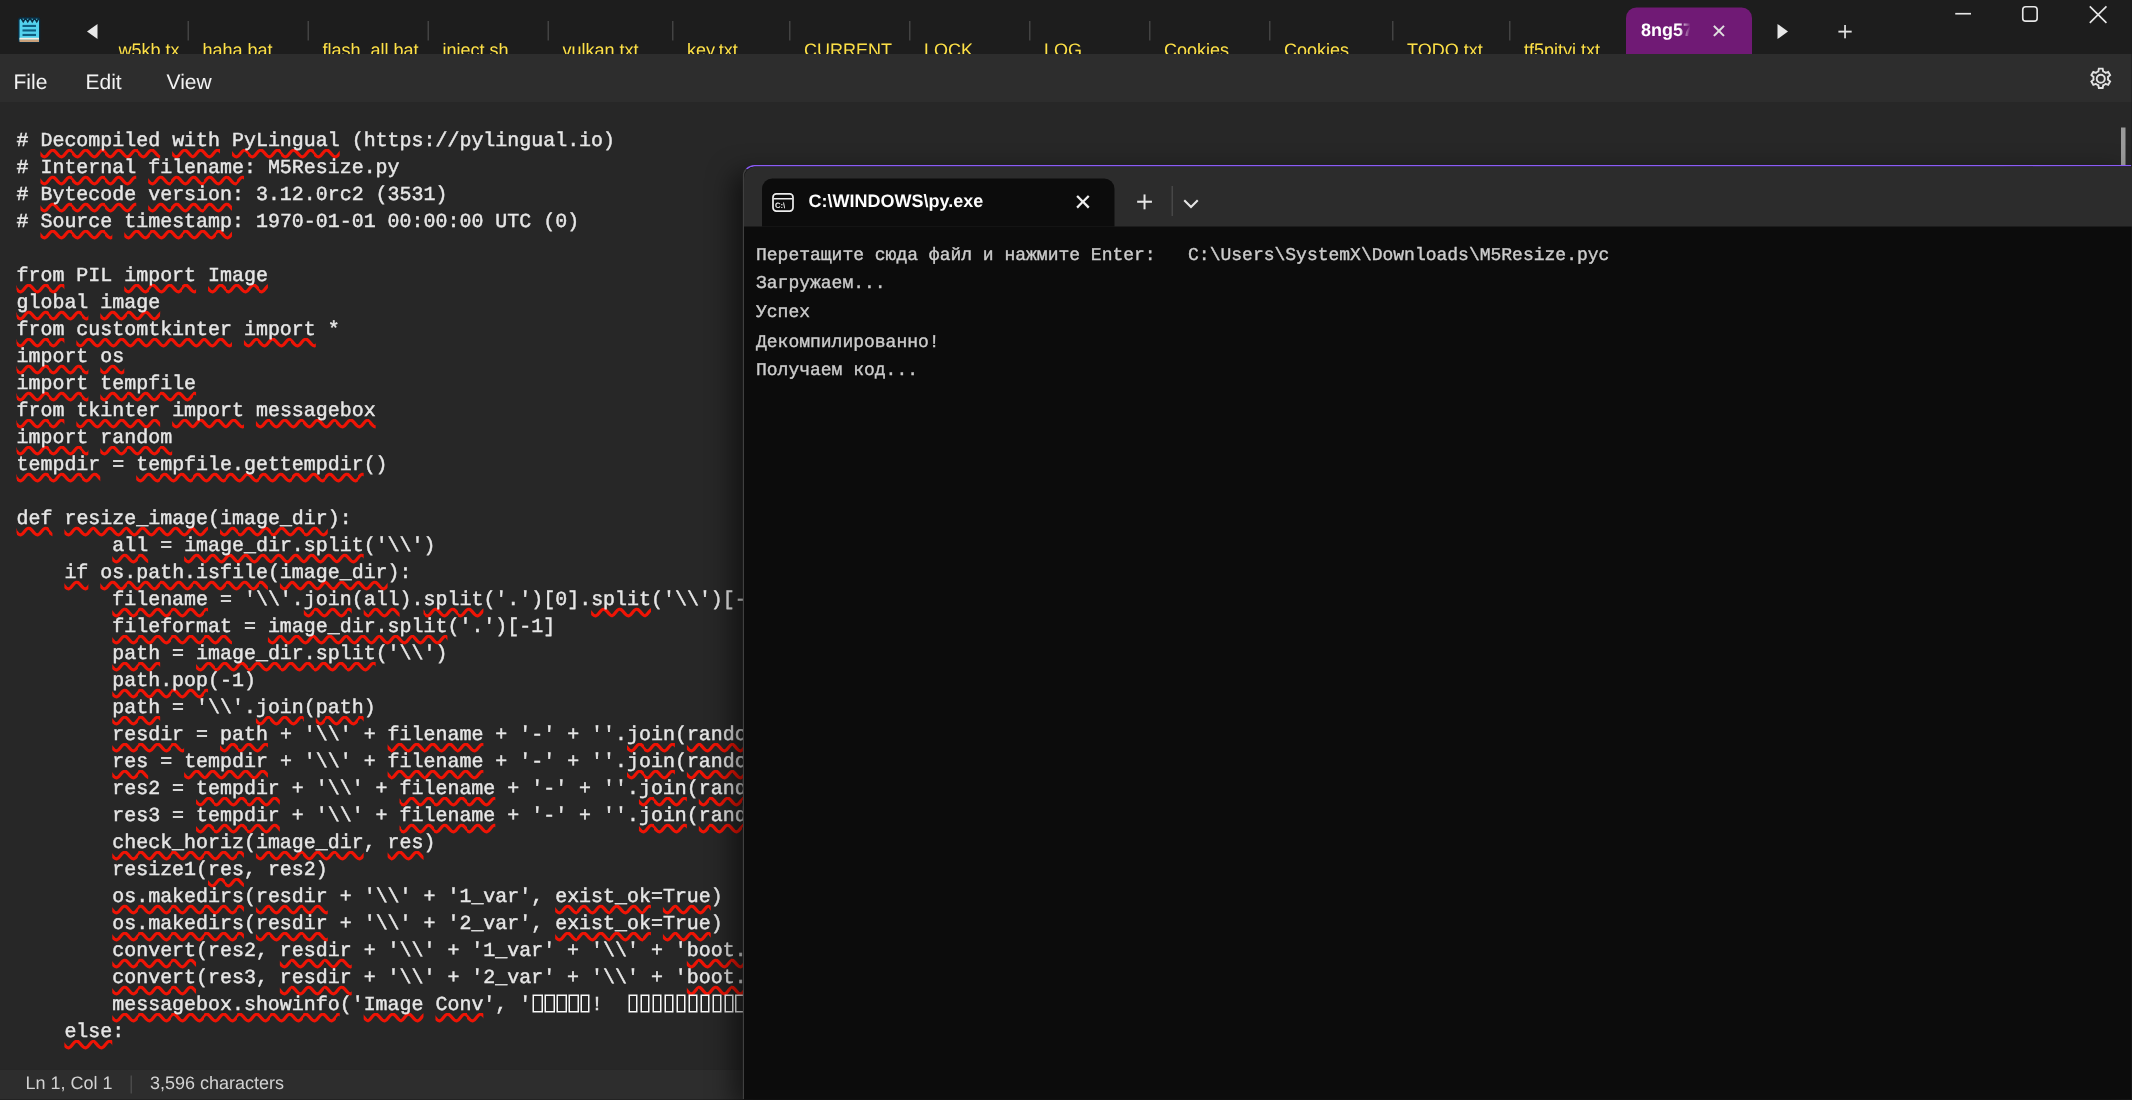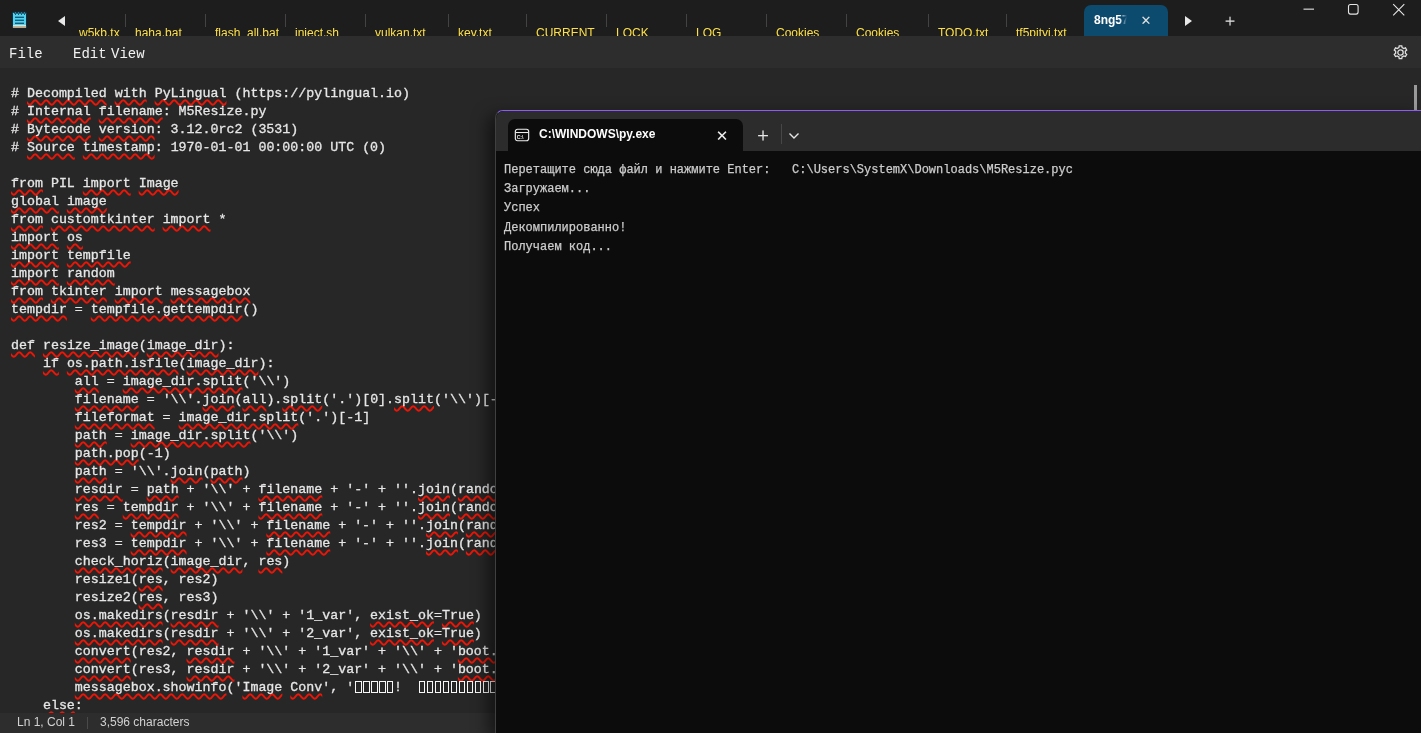--- a/index.html
+++ b/index.html
@@ -5,32 +5,32 @@
 html,body { width:1421px; height:733px; overflow:hidden; background:#1d1d1d;
   font-family:"Liberation Sans", sans-serif; }
 #titlebar { position:absolute; left:0; top:0; width:1421px; height:36px; background:#1d1d1d; }
 #npicon { position:absolute; left:12px; top:11px; }
 .scrbtn { position:absolute; top:16px; width:0; height:0; }
 #tabL { left:58px; border-top:5px solid transparent; border-bottom:5px solid transparent; border-right:7px solid #e8e8e8; }
 #tabR { position:absolute; left:1185px; top:16px; border-top:5px solid transparent; border-bottom:5px solid transparent; border-left:7px solid #e8e8e8; }
 .tab { position:absolute; top:15px; height:36px; line-height:36px; font-size:12px; color:#fde047;
   white-space:nowrap; overflow:hidden; }
 .tsep { position:absolute; top:14px; width:1px; height:13px; background:#434343; }
-#activetab { position:absolute; left:1084px; top:5px; width:84px; height:31px; background:#0c4a6e;
+#activetab { position:absolute; left:1084px; top:5px; width:84px; height:31px; background:#701a75;
   border-radius:7px 7px 0 0; }
 #activetab .lbl { position:absolute; left:10px; top:0; width:34px; height:31px; line-height:30px;
   font-size:12px; font-weight:bold; color:#ffffff; overflow:hidden; white-space:nowrap;
   -webkit-mask-image:linear-gradient(to right,#000 75%,transparent 97%); }
 #activetab .x { position:absolute; left:51px; top:5px; width:22px; height:22px; text-align:center;
   line-height:22px; font-size:13px; color:#e0e0e0; }
 #newtab { position:absolute; left:1218px; top:9px; width:24px; height:24px; color:#e0e0e0;
   font-size:17px; line-height:23px; text-align:center; font-weight:400;}
 .wbtn { position:absolute; top:0; width:46px; height:36px; color:#e6e6e6; text-align:center; }
 #menubar { position:absolute; left:0; top:36px; width:1421px; height:32px; background:#2d2d2d; }
-.menu { position:absolute; top:3px; height:32px; line-height:31px; font-size:14px; color:#f2f2f2;font-family:Liberation Mono, monospace; }
+.menu { position:absolute; top:3px; height:32px; line-height:31px; font-size:14px; color:#f2f2f2; }
 #gear { position:absolute; left:1392px; top:44px; }
 #textarea { position:absolute; left:0; top:68px; width:1421px; height:645px; background:#272727; overflow:hidden; }
 #code { position:absolute; left:11px; top:17px; font-family:"Liberation Mono", monospace;
   font-size:13.3px; line-height:18px; color:#e6e6e6; -webkit-text-stroke:0.3px #e6e6e6; }
 .cl { height:18px; white-space:pre; }
 u { text-decoration-line:underline; text-decoration-style:wavy; text-decoration-color:#ef1405;
   text-decoration-thickness:2px; text-underline-offset:2px; text-decoration-skip-ink:none; }
 .bx { display:inline-block; width:6.8px; height:12.5px; border:1.2px solid #f8f8f8; margin:0 0.6px;
   vertical-align:-2px; }
 #scrollthumb { position:absolute; left:1414px; top:85px; width:3px; height:25px; background:#9a9a9a; }
@@ -101,58 +101,57 @@
       </svg></div>
   <div class="wbtn" style="left:1330px;"><svg width="46" height="36">
         <rect x="18.5" y="4.5" width="9.6" height="9.6" rx="2" fill="none" stroke="#e6e6e6" stroke-width="1.1"></rect>
       </svg></div>
   <div class="wbtn" style="left:1375px;"><svg width="46" height="36">
         <path d="M18.2 4.2 L29.3 15.3 M29.3 4.2 L18.2 15.3" stroke="#e6e6e6" stroke-width="1.1"></path>
       </svg></div>
 </div>
 <div id="menubar">
   <div class="menu" style="left:9px;">File</div>
-  <div class="menu" style="left:73px;">Edit</div>
+  <div class="menu" style="left:57px;">Edit</div>
   <div class="menu" style="left:111px;">View</div>
 </div>
 <svg id="gear" width="17" height="17" viewBox="0 0 24 24" fill="none" stroke="#e2e2e2" stroke-width="1.8">
   <path d="M12 8.2 a3.8 3.8 0 1 0 0 7.6 a3.8 3.8 0 1 0 0 -7.6 Z"></path>
   <path d="M10.2 2.5 h3.6 l0.5 2.6 a7.2 7.2 0 0 1 2.2 1.3 l2.5 -0.9 l1.8 3.1 l-2 1.7 a7.2 7.2 0 0 1 0 2.6 l2 1.7 l-1.8 3.1 l-2.5 -0.9 a7.2 7.2 0 0 1 -2.2 1.3 l-0.5 2.6 h-3.6 l-0.5 -2.6 a7.2 7.2 0 0 1 -2.2 -1.3 l-2.5 0.9 l-1.8 -3.1 l2 -1.7 a7.2 7.2 0 0 1 0 -2.6 l-2 -1.7 l1.8 -3.1 l2.5 0.9 a7.2 7.2 0 0 1 2.2 -1.3 Z"></path>
 </svg>
 <div id="textarea">
 <div id="code">
 <div class="cl"># <u>Decompiled</u> <u>with</u> <u>PyLingual</u> (https://pylingual.io)</div>
       <div class="cl"># <u>Internal</u> <u>filename</u>: M5Resize.py</div>
       <div class="cl"># <u>Bytecode</u> <u>version</u>: 3.12.0rc2 (3531)</div>
       <div class="cl"># <u>Source</u> <u>timestamp</u>: 1970-01-01 00:00:00 UTC (0)</div>
       <div class="cl">&nbsp;</div>
       <div class="cl"><u>from</u> PIL <u>import</u> <u>Image</u></div>
       <div class="cl"><u>global</u> <u>image</u></div>
       <div class="cl"><u>from</u> <u>customtkinter</u> <u>import</u> *</div>
       <div class="cl"><u>import</u> <u>os</u></div>
       <div class="cl"><u>import</u> <u>tempfile</u></div>
+      <div class="cl"><u>from</u> <u>tkinter</u> <u>import</u> <u>messagebox</u></div>
       <div class="cl"><u>import</u> <u>random</u></div>
-      <div class="cl"><u>from</u> <u>tkinter</u> <u>import</u> <u>messagebox</u></div>
       <div class="cl"><u>tempdir</u> = <u>tempfile.gettempdir</u>()</div>
       <div class="cl">&nbsp;</div>
       <div class="cl"><u>def</u> <u>resize_image</u>(<u>image_dir</u>):</div>
+      <div class="cl">        <u>all</u> = <u>image_dir.split</u>('\\')</div>
       <div class="cl">    <u>if</u> <u>os.path.isfile</u>(<u>image_dir</u>):</div>
-      <div class="cl">        <u>all</u> = <u>image_dir.split</u>('\\')</div>
       <div class="cl">        <u>filename</u> = '\\'.<u>join</u>(<u>all</u>).<u>split</u>('.')[0].<u>split</u>('\\')[-1]</div>
       <div class="cl">        <u>fileformat</u> = <u>image_dir.split</u>('.')[-1]</div>
       <div class="cl">        <u>path</u> = <u>image_dir.split</u>('\\')</div>
       <div class="cl">        <u>path.pop</u>(-1)</div>
       <div class="cl">        <u>path</u> = '\\'.<u>join</u>(<u>path</u>)</div>
       <div class="cl">        <u>resdir</u> = <u>path</u> + '\\' + <u>filename</u> + '-' + ''.<u>join</u>(<u>random.choice</u></div>
       <div class="cl">        <u>res</u> = <u>tempdir</u> + '\\' + <u>filename</u> + '-' + ''.<u>join</u>(<u>random.choice</u></div>
       <div class="cl">        res2 = <u>tempdir</u> + '\\' + <u>filename</u> + '-' + ''.<u>join</u>(<u>random.choi</u></div>
       <div class="cl">        res3 = <u>tempdir</u> + '\\' + <u>filename</u> + '-' + ''.<u>join</u>(<u>random.choi</u></div>
       <div class="cl">        <u>check_horiz</u>(<u>image_dir</u>, <u>res</u>)</div>
       <div class="cl">        resize1(<u>res</u>, res2)</div>
-      <div class="cl">        resize2(<u>res</u>, res3)</div>
       <div class="cl">        <u>os.makedirs</u>(<u>resdir</u> + '\\' + '1_var', <u>exist_ok</u>=<u>True</u>)</div>
       <div class="cl">        <u>os.makedirs</u>(<u>resdir</u> + '\\' + '2_var', <u>exist_ok</u>=<u>True</u>)</div>
       <div class="cl">        <u>convert</u>(res2, <u>resdir</u> + '\\' + '1_var' + '\\' + '<u>boot.img</u>')</div>
       <div class="cl">        <u>convert</u>(res3, <u>resdir</u> + '\\' + '2_var' + '\\' + '<u>boot.img</u>')</div>
       <div class="cl">        <u>messagebox.showinfo</u>('<u>Image</u> <u>Conv</u>', '<span class="bx"></span><span class="bx"></span><span class="bx"></span><span class="bx"></span><span class="bx"></span>!  <span class="bx"></span><span class="bx"></span><span class="bx"></span><span class="bx"></span><span class="bx"></span><span class="bx"></span><span class="bx"></span><span class="bx"></span><span class="bx"></span><span class="bx"></span><span class="bx"></span><span class="bx"></span><span class="bx"></span><span class="bx"></span>')</div>
       <div class="cl">    <u>else</u>:</div>
 </div>
 </div>
 <div id="scrollthumb"></div>
 <div id="statusbar">

